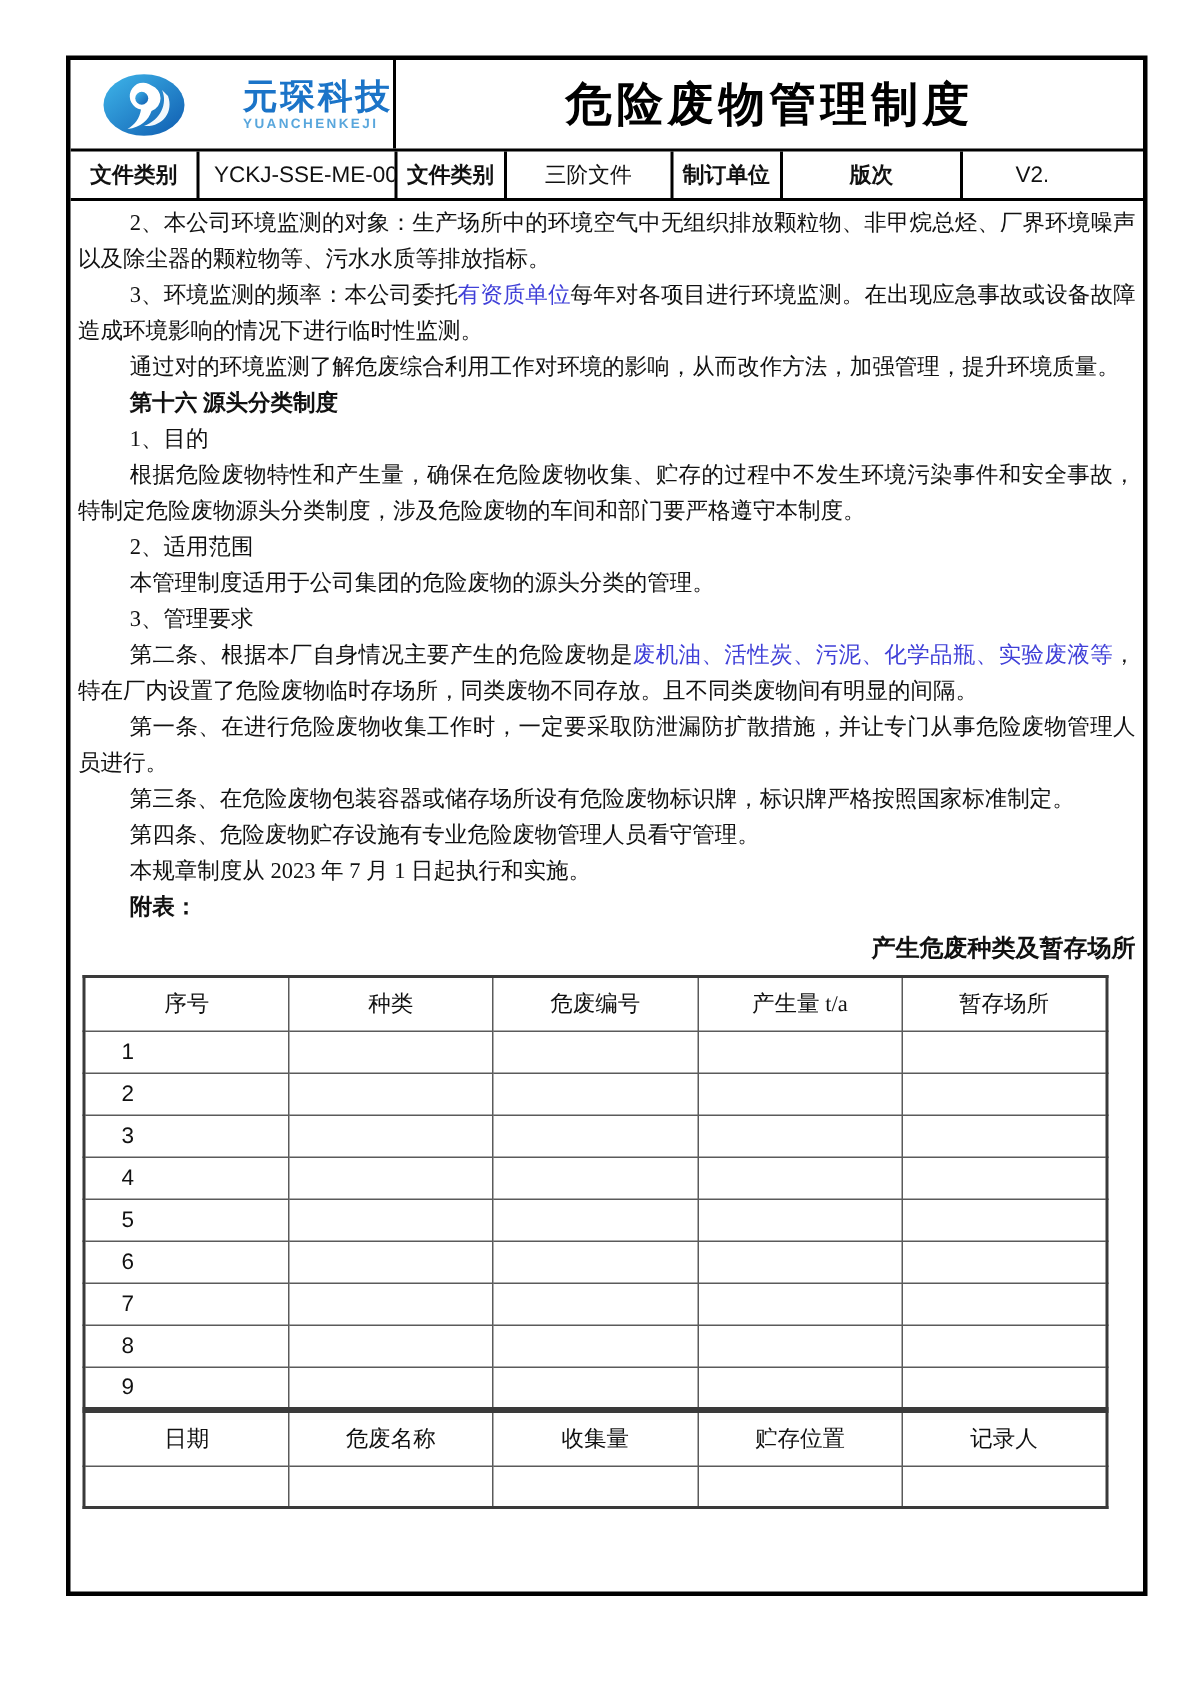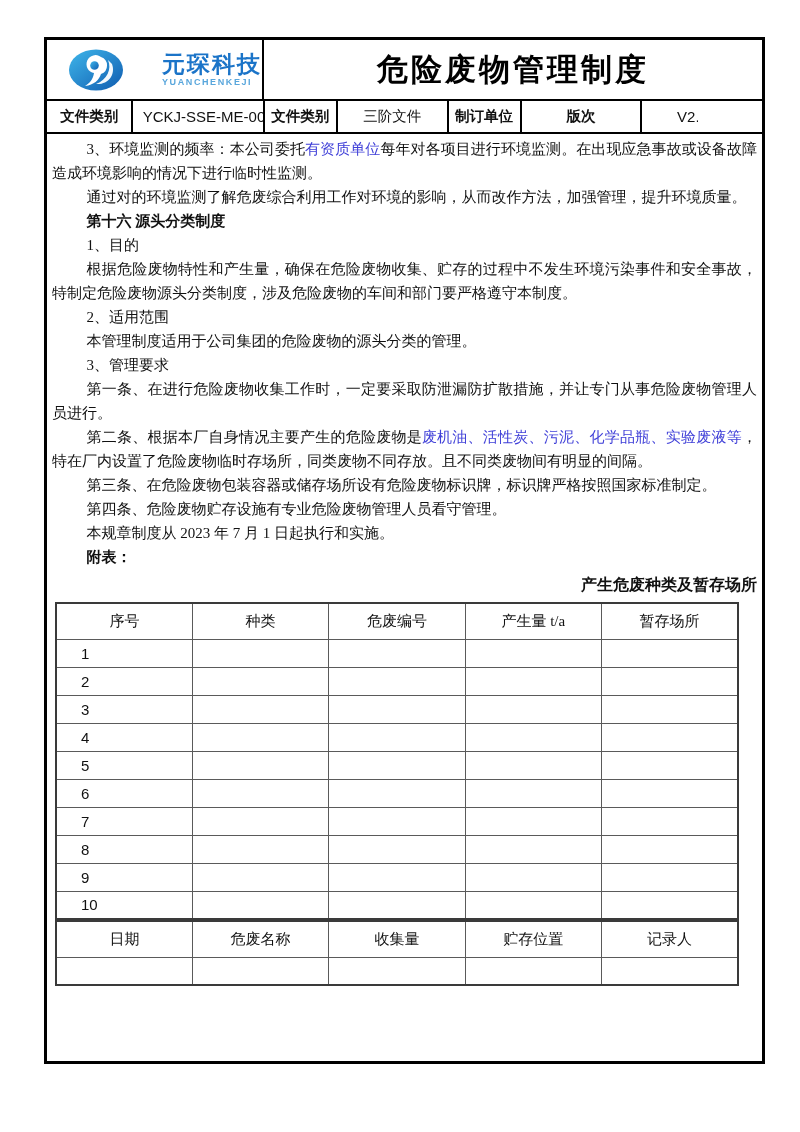--- a/index.html
+++ b/index.html
@@ -145,30 +145,31 @@
       <div class="info-cell info-label">文件类别</div>
       <div class="info-cell info-value sans">YCKJ-SSE-ME-003</div>
       <div class="info-cell info-label">文件类别</div>
       <div class="info-cell info-value">三阶文件</div>
       <div class="info-cell info-label">制订单位</div>
       <div class="info-cell info-label">版次</div>
       <div class="info-cell info-value sans">V2.0</div>
     </div>
 
   <div class="doc-body" id="body-container">
+      <div class="para"><span>2、本公司环境监测的对象：生产场所中的环境空气中无组织排放颗粒物、非甲烷总烃、厂界环境噪声以及除尘器的颗粒物等、污水水质等排放指标。</span></div>
       <div class="para"><span>3、环境监测的频率：本公司委托</span><span class="blue">有资质单位</span><span>每年对各项目进行环境监测。在出现应急事故或设备故障造成环境影响的情况下进行临时性监测。</span></div>
       <div class="para"><span>通过对的环境监测了解危废综合利用工作对环境的影响，从而改作方法，加强管理，提升环境质量。</span></div>
       <div class="para heading"><span>第十六 源头分类制度</span></div>
       <div class="para"><span>1、目的</span></div>
       <div class="para"><span>根据危险废物特性和产生量，确保在危险废物收集、贮存的过程中不发生环境污染事件和安全事故，特制定危险废物源头分类制度，涉及危险废物的车间和部门要严格遵守本制度。</span></div>
       <div class="para"><span>2、适用范围</span></div>
       <div class="para"><span>本管理制度适用于公司集团的危险废物的源头分类的管理。</span></div>
       <div class="para"><span>3、管理要求</span></div>
+      <div class="para"><span>第二条、根据本厂自身情况主要产生的危险废物是</span><span class="blue">废机油、活性炭、污泥、化学品瓶、实验废液等</span><span>，特在厂内设置了危险废物临时存场所，同类废物不同存放。且不同类废物间有明显的间隔。</span></div>
       <div class="para"><span>第一条、在进行危险废物收集工作时，一定要采取防泄漏防扩散措施，并让专门从事危险废物管理人员进行。</span></div>
-      <div class="para"><span>第二条、根据本厂自身情况主要产生的危险废物是</span><span class="blue">废机油、活性炭、污泥、化学品瓶、实验废液等</span><span>，特在厂内设置了危险废物临时存场所，同类废物不同存放。且不同类废物间有明显的间隔。</span></div>
       <div class="para"><span>第三条、在危险废物包装容器或储存场所设有危险废物标识牌，标识牌严格按照国家标准制定。</span></div>
       <div class="para"><span>第四条、危险废物贮存设施有专业危险废物管理人员看守管理。</span></div>
       <div class="para"><span>本规章制度从 2023 年 7 月 1 日起执行和实施。</span></div>
       <div class="para attach-label"><span>附表：</span></div>
     </div>
 
   <div class="attach-area" id="attach-container">
       <div class="tbl-title">产生危废种类及暂存场所</div>
       <table class="attach-tbl">
         <colgroup>
@@ -244,27 +245,20 @@
             <td></td>
             <td></td>
           </tr>
           <tr>
             <td class="num">9</td>
             <td></td>
             <td></td>
             <td></td>
             <td></td>
           </tr>
-          <tr>
-            <td class="num">10</td>
-            <td></td>
-            <td></td>
-            <td></td>
-            <td></td>
-          </tr>
         </tbody>
       </table>
       <table class="attach-tbl">
         <colgroup>
           <col>
           <col>
           <col>
           <col>
           <col>
         </colgroup>

